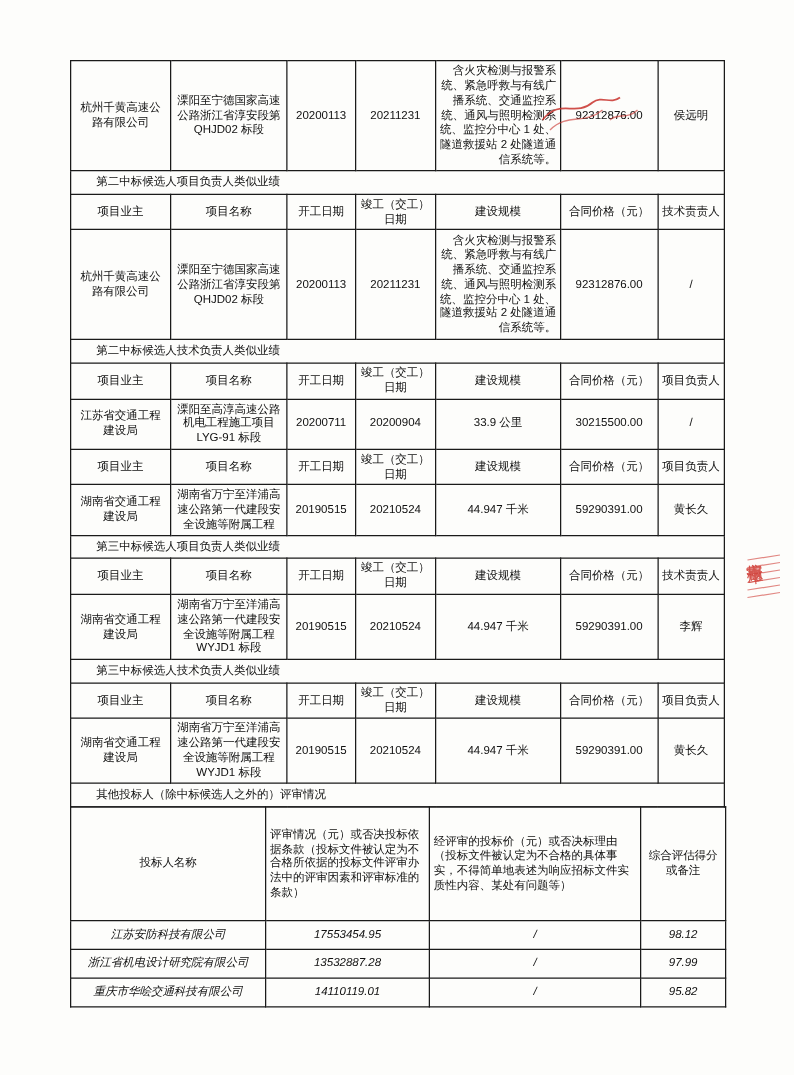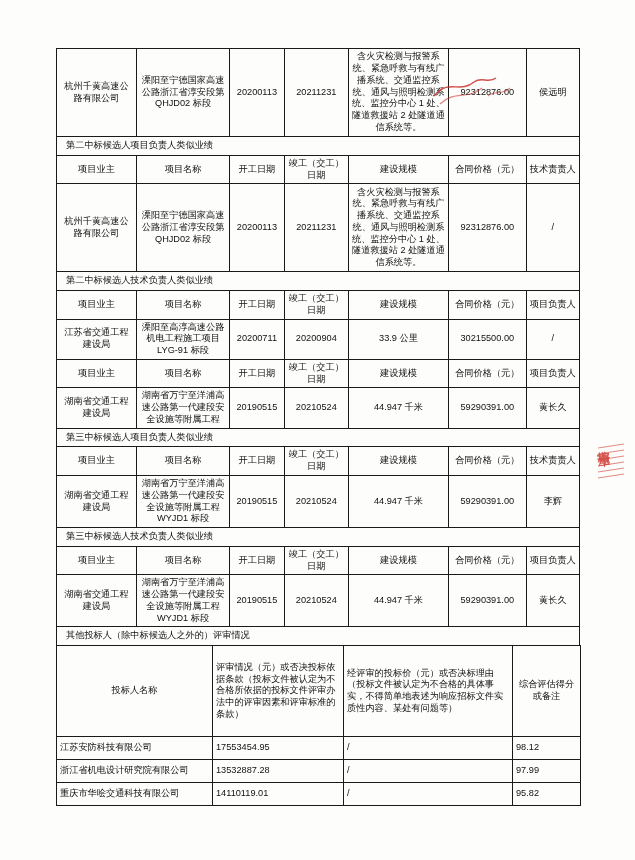--- a/index.html
+++ b/index.html
@@ -37,53 +37,53 @@
     border: 1px solid #1a1a1a;
     padding: 2px 3px;
     font-size: 9.2px;
     line-height: 1.28;
     vertical-align: middle;
     word-wrap: break-word;
     overflow-wrap: break-word;
   }
   .sect {
     font-size: 9.4px;
-    padding: 3px 9px !important;
+    padding: 3px 20px !important;
     text-align: left;
     vertical-align: middle;
   }
   .hdr {
     text-align: center;
     font-size: 9.2px;
   }
   .ctr { text-align: center; }
   .tall { height: 88px; }
   .row-h { height: 17px; }
   .data-row { height: 40px; }
   .scope {
     font-size: 9px;
     line-height: 1.3;
-    text-align: center;
+    text-align: right;
   }
   
   .bt td {
     border: 1px solid #1a1a1a;
     font-size: 8.6px;
     line-height: 1.3;
     padding: 3px 4px;
     vertical-align: middle;
     word-wrap: break-word;
   }
   .bt .colhdr {
     text-align: left;
     vertical-align: middle;
     height: 86px;
   }
   .bt .vmid { text-align: center; }
-  .bidder-row td { height: 18px; text-align: left; font-size: 9px; }
+  .bidder-row td { height: 18px; text-align: center; font-size: 9px; font-style: italic; }
 
   
   .stamp-red {
     position: absolute;
     color: #c8312b;
     font-family: "Liberation Serif", serif;
     pointer-events: none;
   }
   .sig1 {
     left: 430px; top: 66px;

